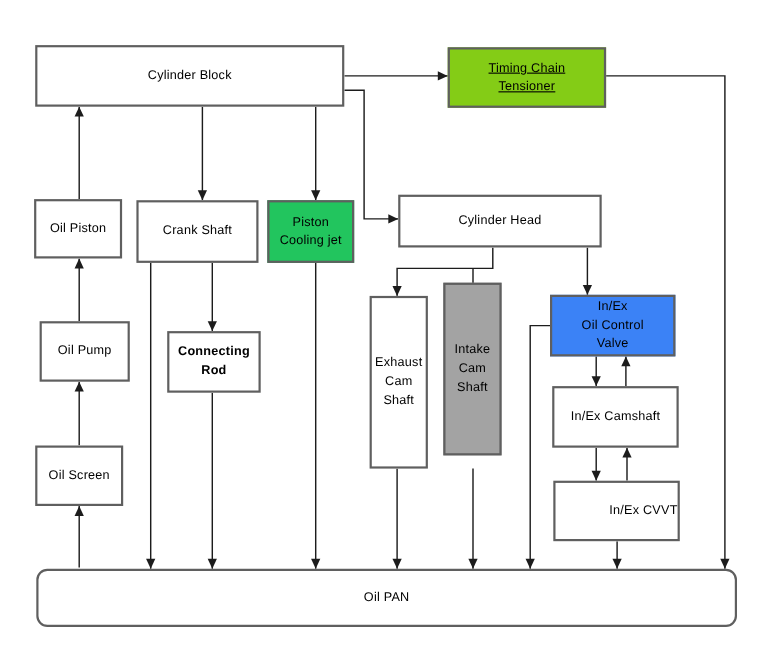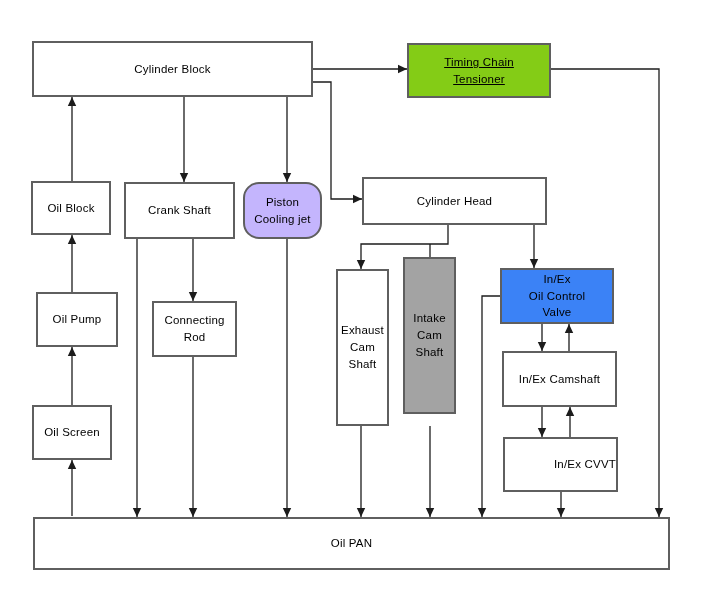--- a/index.html
+++ b/index.html
@@ -102,36 +102,36 @@
     </svg>
   <div class="node-layer">
       <div class="node" style="left: 32px; top: 41px; width: 281px; height: 56px; border-color: rgb(95, 95, 95); background: rgb(255, 255, 255); color: rgb(0, 0, 0);">
         <div>Cylinder Block</div>
       </div>
       <div class="node" style="left: 407px; top: 43px; width: 144px; height: 55px; border-color: rgb(95, 95, 95); background: #84cc16; color: rgb(0, 0, 0); text-decoration: underline;">
         <div>Timing Chain</div>
         <div>Tensioner</div>
       </div>
       <div class="node" style="left: 31px; top: 181px; width: 80px; height: 54px; border-color: rgb(95, 95, 95); background: rgb(255, 255, 255); color: rgb(0, 0, 0);">
-        <div>Oil Block</div>
+        <div>Oil Piston</div>
       </div>
       <div class="node" style="left: 124px; top: 182px; width: 111px; height: 57px; border-color: rgb(95, 95, 95); background: rgb(255, 255, 255); color: rgb(0, 0, 0);">
         <div>Crank Shaft</div>
       </div>
-      <div class="node" style="left: 243px; top: 182px; width: 79px; height: 57px; border-color: rgb(95, 95, 95); background: #c4b5fd; color: rgb(0, 0, 0); border-radius: 16px;">
+      <div class="node" style="left: 243px; top: 182px; width: 79px; height: 57px; border-color: rgb(95, 95, 95); background: #22c55e; color: rgb(0, 0, 0);">
         <div>Piston</div>
         <div>Cooling jet</div>
       </div>
       <div class="node" style="left: 362px; top: 177px; width: 185px; height: 48px; border-color: rgb(95, 95, 95); background: rgb(255, 255, 255); color: rgb(0, 0, 0);">
         <div>Cylinder Head</div>
       </div>
       <div class="node" style="left: 36px; top: 292px; width: 82px; height: 55px; border-color: rgb(95, 95, 95); background: rgb(255, 255, 255); color: rgb(0, 0, 0);">
         <div>Oil Pump</div>
       </div>
-      <div class="node" style="left: 152px; top: 301px; width: 85px; height: 56px; border-color: rgb(95, 95, 95); background: rgb(255, 255, 255); color: rgb(0, 0, 0);">
+      <div class="node" style="left: 152px; top: 301px; width: 85px; height: 56px; border-color: rgb(95, 95, 95); background: rgb(255, 255, 255); color: rgb(0, 0, 0); font-weight: bold;">
         <div>Connecting</div>
         <div>Rod</div>
       </div>
       <div class="node" style="left: 336px; top: 269px; width: 53px; height: 157px; border-color: rgb(95, 95, 95); background: rgb(255, 255, 255); color: rgb(0, 0, 0);">
         <div>Exhaust</div>
         <div>Cam</div>
         <div>Shaft</div>
       </div>
       <div class="node" style="left: 403px; top: 257px; width: 53px; height: 157px; border-color: rgb(95, 95, 95); background: #a3a3a3; color: rgb(0, 0, 0);">
         <div>Intake</div>
@@ -145,17 +145,17 @@
       </div>
       <div class="node" style="left: 502px; top: 351px; width: 115px; height: 56px; border-color: rgb(95, 95, 95); background: rgb(255, 255, 255); color: rgb(0, 0, 0);">
         <div>In/Ex Camshaft</div>
       </div>
       <div class="node" style="left: 503px; top: 437px; width: 115px; height: 55px; border-color: rgb(95, 95, 95); background: rgb(255, 255, 255); color: rgb(0, 0, 0); align-items: flex-end;">
         <div>In/Ex CVVT</div>
       </div>
       <div class="node" style="left: 32px; top: 405px; width: 80px; height: 55px; border-color: rgb(95, 95, 95); background: rgb(255, 255, 255); color: rgb(0, 0, 0); justify-content: center;">
         <div>Oil Screen</div>
       </div>
-      <div class="node" style="left: 33px; top: 517px; width: 637px; height: 53px; border-color: rgb(95, 95, 95); background: rgb(255, 255, 255); color: rgb(0, 0, 0);">
+      <div class="node" style="left: 33px; top: 517px; width: 637px; height: 53px; border-color: rgb(95, 95, 95); background: rgb(255, 255, 255); color: rgb(0, 0, 0); border-radius: 10px;">
         <div>Oil PAN</div>
       </div>
     </div>
 </div>
 
 </body></html>

